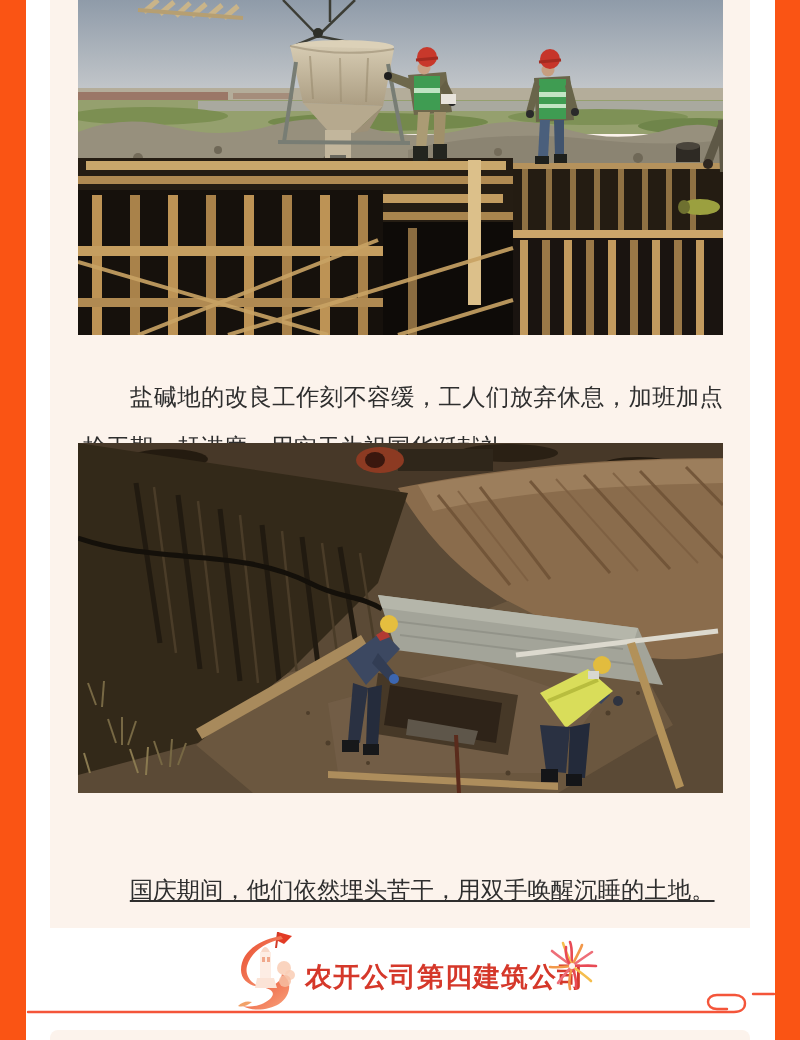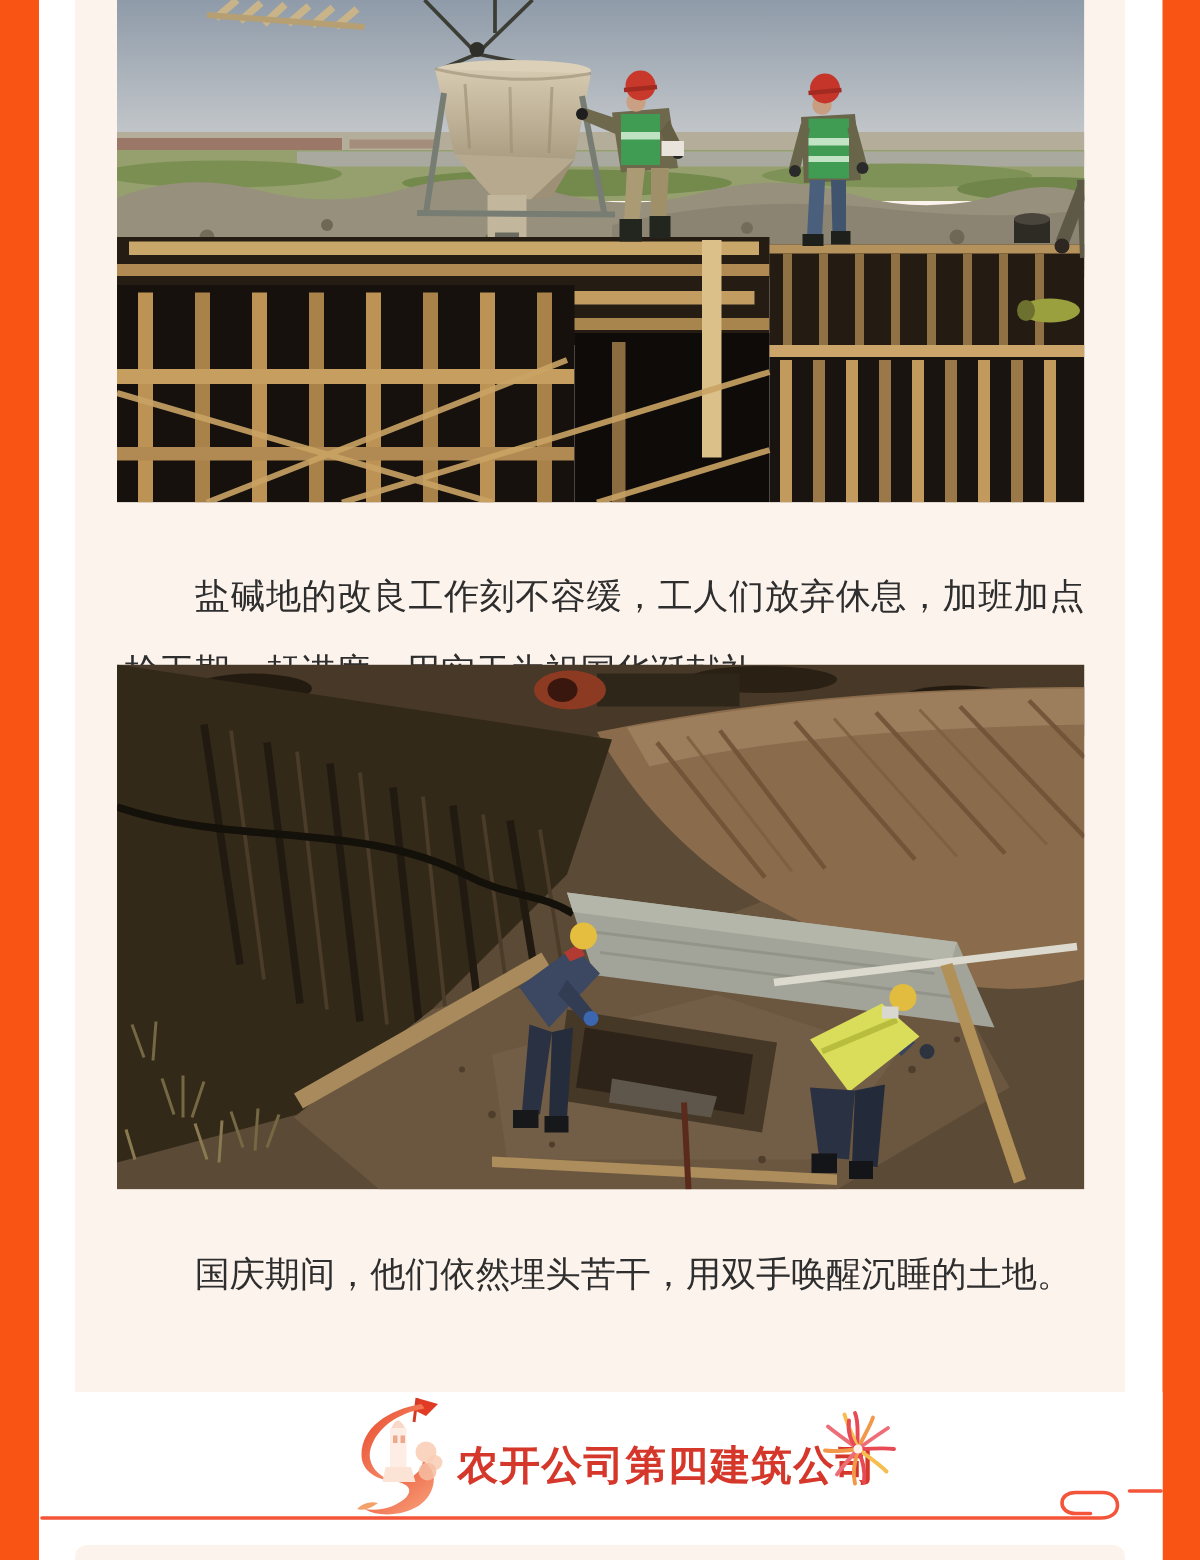--- a/index.html
+++ b/index.html
@@ -8,21 +8,21 @@
   .frame-bar{position:absolute;top:0;height:1040px;background:#FA5414;}
   .frame-left{left:0;width:26px;}
   .frame-right{left:775px;width:25px;}
   .card{position:absolute;left:50px;top:0;width:700px;height:928px;background:#FCF3EC;}
   .photo{position:absolute;left:28px;width:645px;display:block;overflow:hidden;}
   .photo svg{display:block;width:100%;height:100%;}
   .photo1{top:0;height:335px;}
   .photo2{top:443px;height:350px;}
   .para{position:absolute;left:33px;width:640px;font-size:23.4px;line-height:50px;color:#2E2E2E;text-indent:2em;text-align:justify;word-break:break-all;letter-spacing:0;}
   .para1{top:349px;}
-  .para2{top:801px;}
+  .para2{top:842px;text-decoration:underline;}
   .footer{position:absolute;left:26px;top:928px;width:749px;height:112px;background:#FFFFFF;}
   .emblem{position:absolute;left:228px;top:930px;width:73px;height:84px;}
   .company{position:absolute;left:305px;top:962px;height:30px;line-height:30px;font-size:27px;font-weight:700;color:#D5382A;letter-spacing:1px;white-space:nowrap;}
   .firework{position:absolute;left:545px;top:938px;width:56px;height:56px;}
   .divider{position:absolute;left:0;top:986px;width:800px;height:34px;}
   .card2{position:absolute;left:50px;top:1030px;width:700px;height:10px;background:#FCF3EC;border-radius:8px 8px 0 0;}
 </style>
 </head>
 <body>
 

